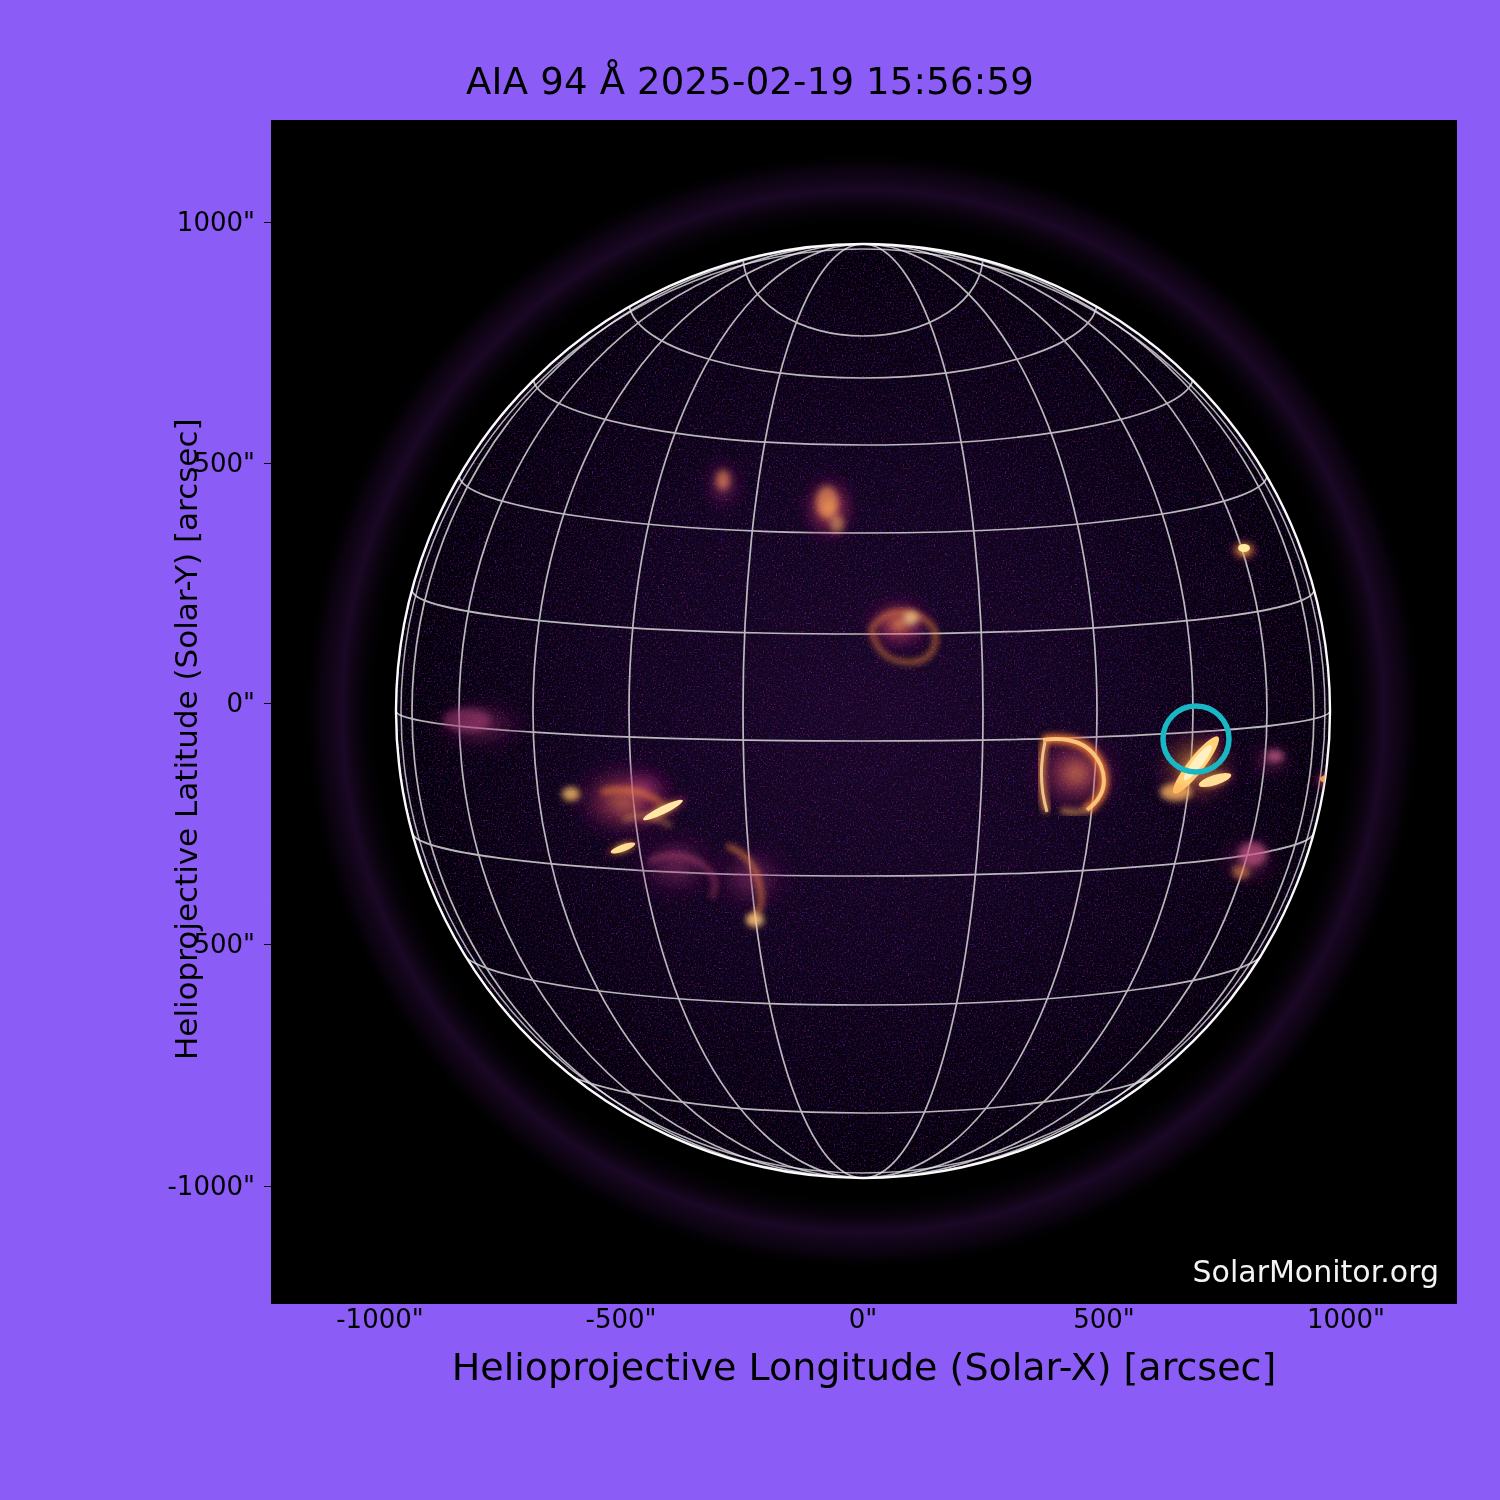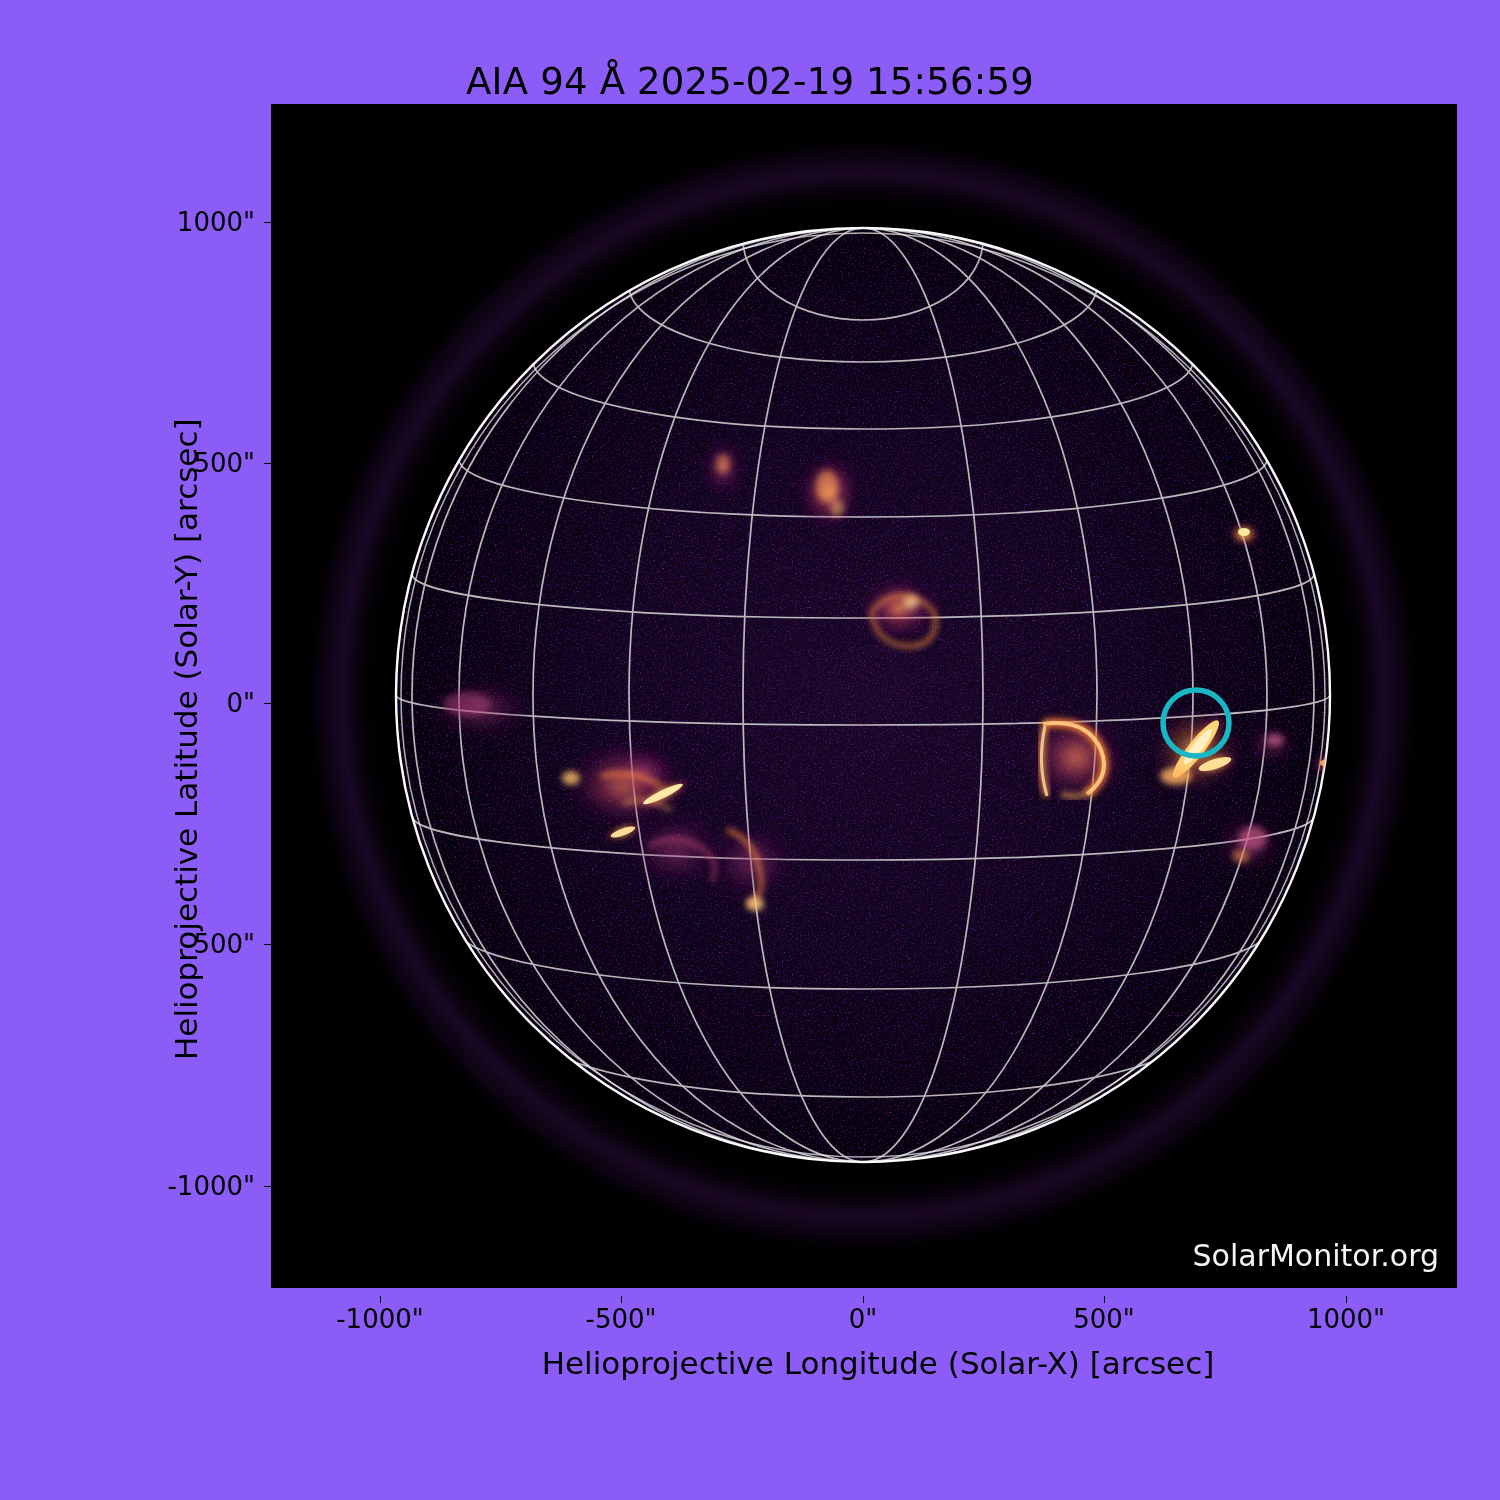--- a/index.html
+++ b/index.html
@@ -9,30 +9,30 @@
 
   
   .title{
     position:absolute;left:0;top:60px;width:1500px;
     text-align:center;font-size:37px;color:#000;
     letter-spacing:0.2px;white-space:nowrap;
   }
 
   
   .plot{
-    position:absolute;left:271px;top:104px;
+    position:absolute;left:271px;top:120px;
     width:1186px;height:1184px;
     background:#000000;overflow:hidden;
   }
   .plot svg{position:absolute;left:0;top:0;}
 
   
   .xlabel{
-    position:absolute;left:285px;top:1345px;width:1186px;
-    text-align:center;font-size:31px;color:#000;white-space:nowrap;
+    position:absolute;left:271px;top:1345px;width:1186px;
+    text-align:center;font-size:38px;color:#000;white-space:nowrap;
   }
   .ylabel{
     position:absolute;left:0;top:0;
     transform-origin:0 0;
     transform:translate(168px,1060px) rotate(-90deg);
     font-size:31px;color:#000;white-space:nowrap;
   }
 
   
   .tick-label-x{

